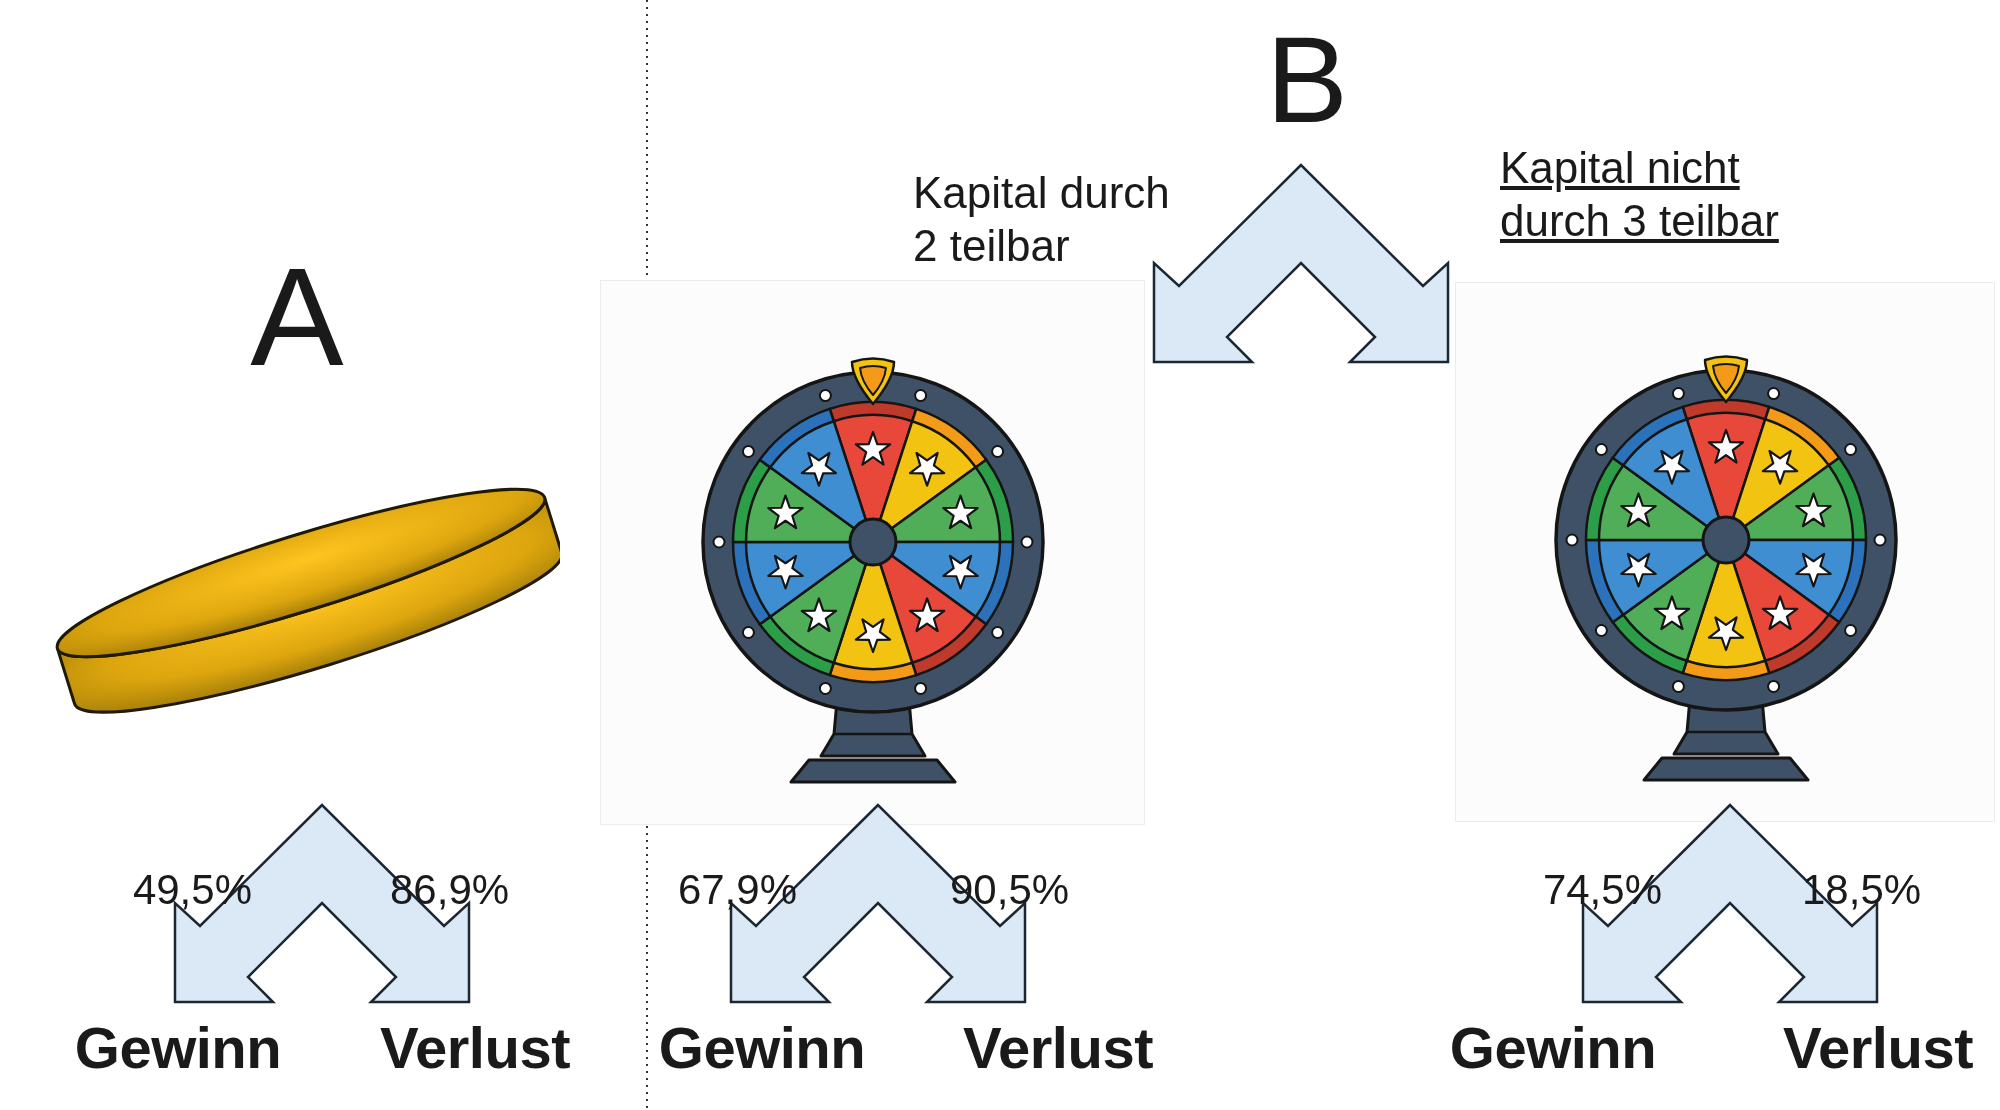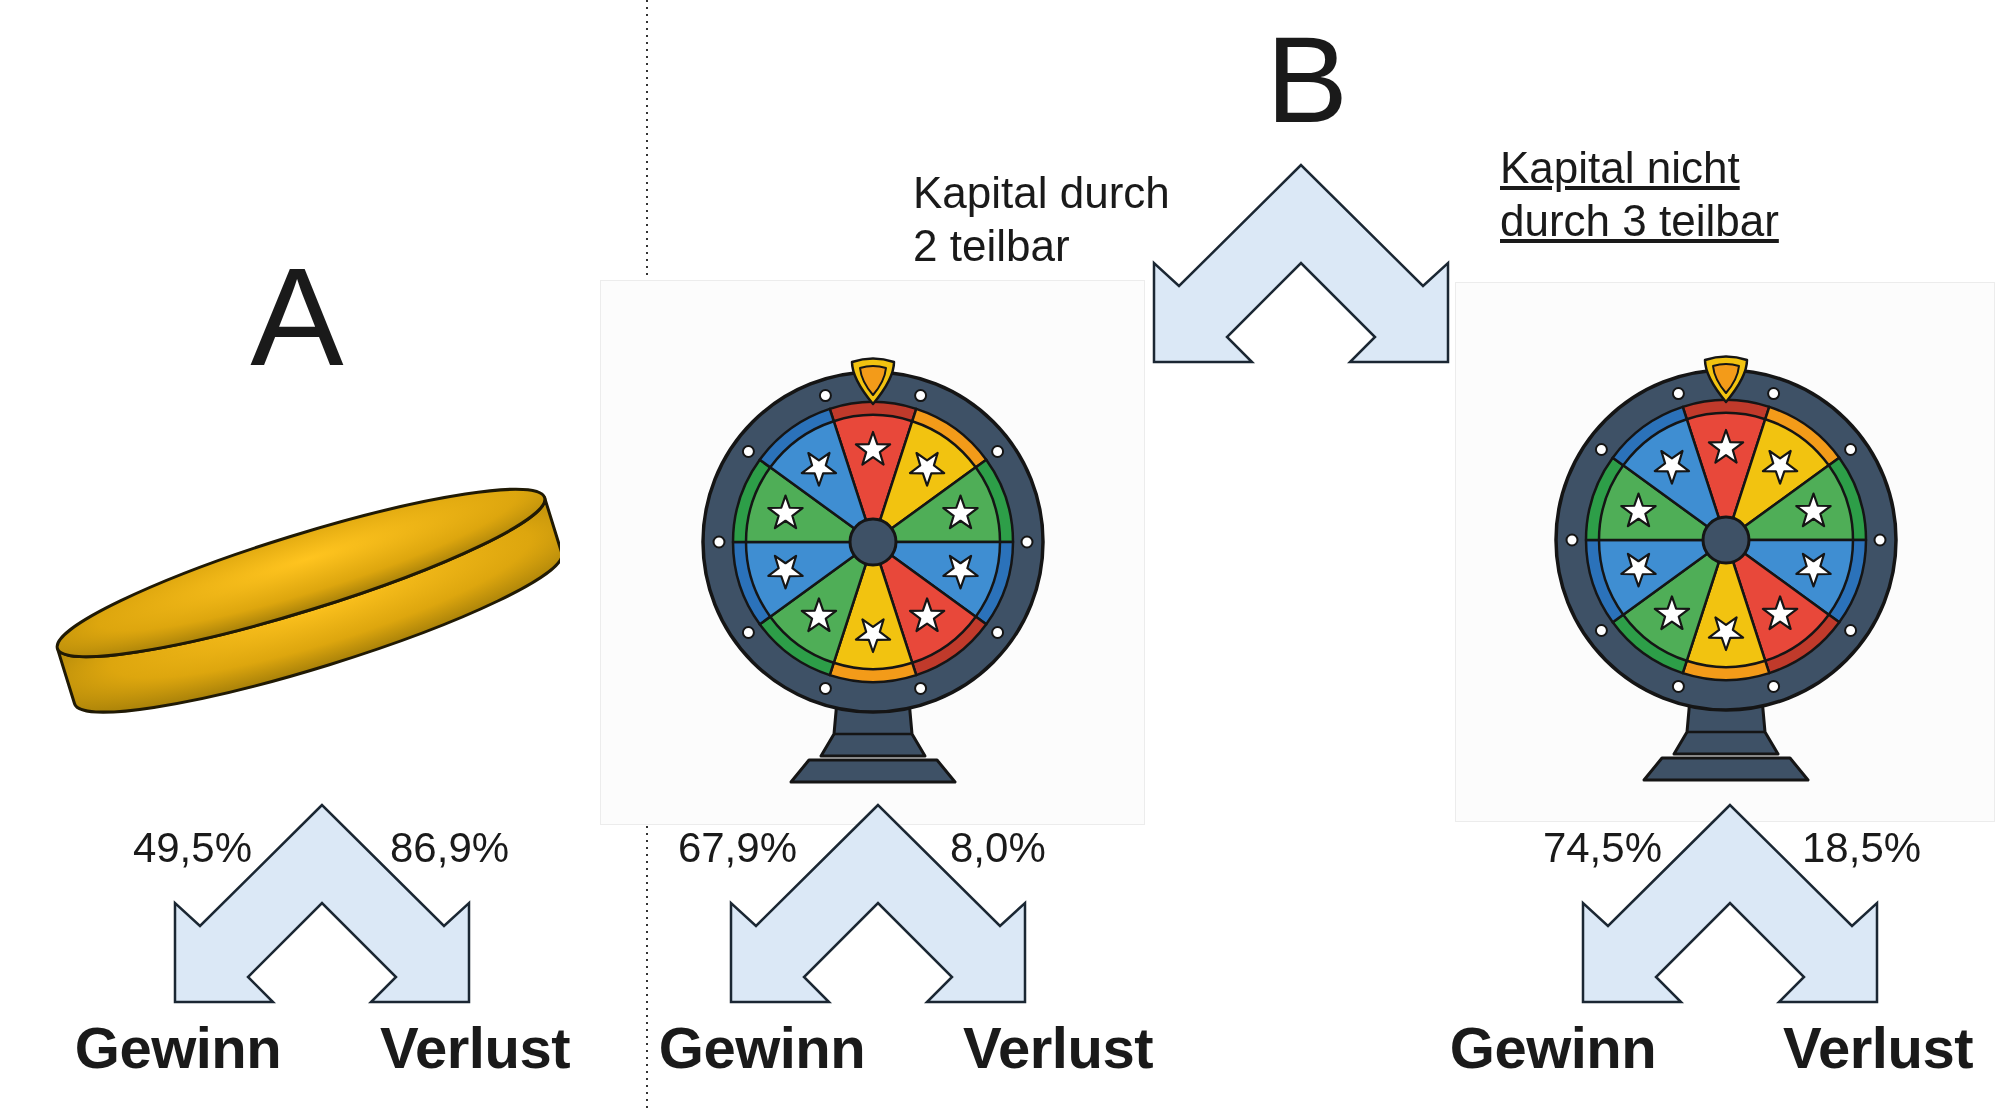--- a/index.html
+++ b/index.html
@@ -10,21 +10,21 @@
   .divider{
     position:absolute;left:646px;top:0;width:2px;height:1110px;
     background-image:repeating-linear-gradient(to bottom,#333 0 2px,transparent 2px 7px);
   }
   .section-title{position:absolute;font-weight:400;line-height:1;white-space:nowrap;transform:translateX(-50%);}
   .title-a{left:297px;top:247px;font-size:140px;}
   .title-b{left:1307px;top:18px;font-size:123px;}
   .branch-label{position:absolute;font-size:44px;line-height:53px;white-space:nowrap;}
   .branch-left{left:913px;top:166px;}
   .branch-right{left:1500px;top:141px;text-decoration:underline;}
-  .pct{position:absolute;font-size:42px;line-height:1;white-space:nowrap;top:827px;}
+  .pct{position:absolute;font-size:42px;line-height:1;white-space:nowrap;top:869px;}
   .pct.right-align{transform:translateX(-100%);}
   .outcome{position:absolute;top:1019px;font-size:58px;font-weight:700;line-height:1;white-space:nowrap;transform:translateX(-50%);letter-spacing:-0.5px;}
   .imgbox{position:absolute;background:#fcfcfc;border:1px solid #ececec;box-sizing:border-box;}
   .box1{left:600px;top:280px;width:545px;height:545px;}
   .box2{left:1455px;top:282px;width:540px;height:540px;}
   svg{position:absolute;display:block;}
   .arrow polygon{stroke-width:2.5;stroke-linejoin:miter;}
 </style>
 </head>
 <body>
@@ -170,21 +170,21 @@
   <svg class="arrow" style="left:729px;top:803px;" width="298" height="201" viewBox="-2 -2 298 201">
     <polygon points="147,0 25,121 0,98 0,197 98,197 73,172 147,98 221,172 196,197 294,197 294,98 269,121" fill="#dbe8f6" stroke="#1b2733"></polygon>
   </svg>
   <svg class="arrow" style="left:1581px;top:803px;" width="298" height="201" viewBox="-2 -2 298 201">
     <polygon points="147,0 25,121 0,98 0,197 98,197 73,172 147,98 221,172 196,197 294,197 294,98 269,121" fill="#dbe8f6" stroke="#1b2733"></polygon>
   </svg>
 
   <div class="pct right-align" style="left:252px;">49,5%</div>
   <div class="pct" style="left:390px;">86,9%</div>
   <div class="pct right-align" style="left:797px;">67,9%</div>
-  <div class="pct" style="left:950px;">8,0%</div>
+  <div class="pct" style="left:950px;">90,5%</div>
   <div class="pct right-align" style="left:1662px;">74,5%</div>
   <div class="pct" style="left:1802px;">18,5%</div>
 
   <div class="outcome" style="left:178px;">Gewinn</div>
   <div class="outcome" style="left:475px;">Verlust</div>
   <div class="outcome" style="left:762px;">Gewinn</div>
   <div class="outcome" style="left:1058px;">Verlust</div>
   <div class="outcome" style="left:1553px;">Gewinn</div>
   <div class="outcome" style="left:1878px;">Verlust</div>
 

